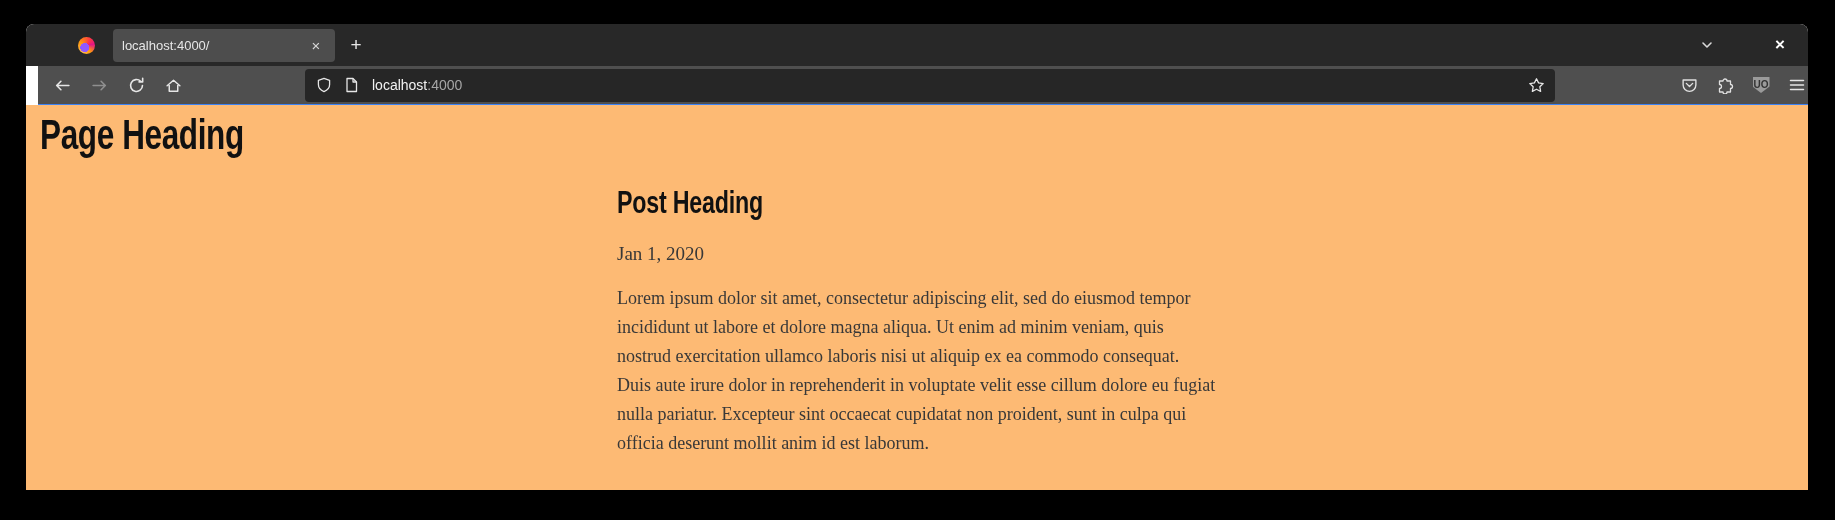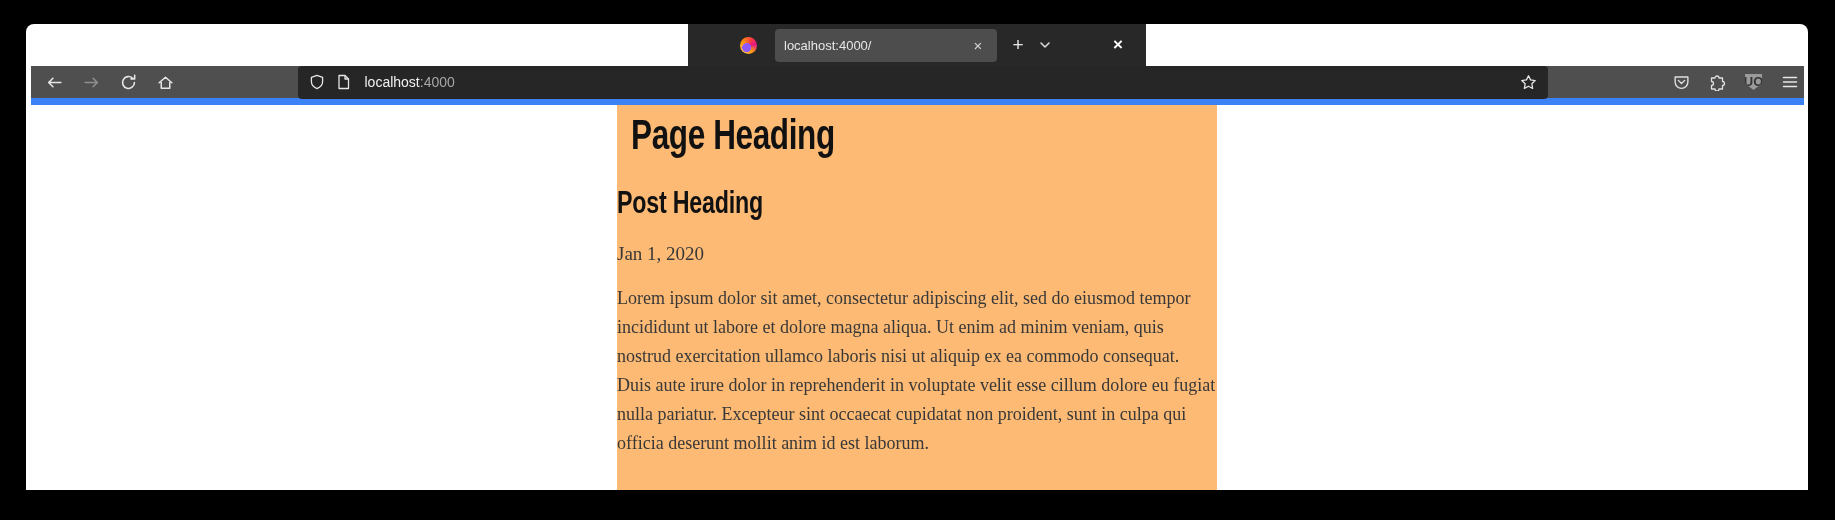--- a/index.html
+++ b/index.html
@@ -9,21 +9,20 @@
     overflow: hidden;
     font-family: "Liberation Sans", sans-serif;
   }
   .window {
     position: absolute; left: 26px; top: 24px;
     width: 1782px; height: 466px;
     border-radius: 8px 8px 0 0;
     overflow: hidden;
     display: flex; flex-direction: column;
     background: #ffffff;
-    align-items: center;
   }
   
   .tabbar {
     height: 42px; flex: 0 0 42px;
     background: #282828;
     display: flex; align-items: center;
   }
   .ffview-btn {
     width: 32px; height: 32px; margin-left: 44px;
     display: flex; align-items: center; justify-content: center;
@@ -69,21 +68,21 @@
     margin-left: 45px; margin-right: 14px;
     width: 28px; height: 28px;
     display: flex; align-items: center; justify-content: center;
     color: #ffffff; font-size: 17px; font-weight: bold; cursor: pointer;
   }
   
   .navbar {
     height: 39px; flex: 0 0 39px;
     background: #4f4f4f;
     display: flex; align-items: center;
-    border-bottom: 7px solid #3b82f6; box-sizing: border-box;
+    border-bottom: 1px solid #3b82f6; box-sizing: border-box; margin-left: 12px;
   }
   .nav-btn {
     width: 28px; height: 28px; margin-left: 9px;
     display: flex; align-items: center; justify-content: center;
     border-radius: 4px; cursor: pointer; flex: 0 0 auto;
   }
   .nav-btn.first { margin-left: 10px; }
   .urlbar {
     margin-left: 118px;
     width: 1250px; height: 33px;
@@ -110,21 +109,21 @@
     border-radius: 4px; cursor: pointer; flex: 0 0 auto;
   }
   .tool-btn.first { margin-left: 120px; }
   .uo-badge {
     width: 17px; height: 16px;
     background: #9a9a9a;
     clip-path: polygon(0 0, 100% 0, 100% 60%, 50% 100%, 0 60%);
     display: flex; align-items: center; justify-content: center;
   }
   .uo-badge span {
-    font-size: 13px; font-weight: bold; color: #333333; letter-spacing: 0;
+    font-size: 10px; font-weight: bold; color: #333333; letter-spacing: 0;
     transform: translateY(-1px);
   }
   
   .content {
     flex: 1; background: #fdba74; overflow: hidden;
     color: #3a3a3a;
   }
   .site-heading {
     margin: 0; padding: 4px 0 0 14px;
     font-family: "Liberation Sans", sans-serif;

